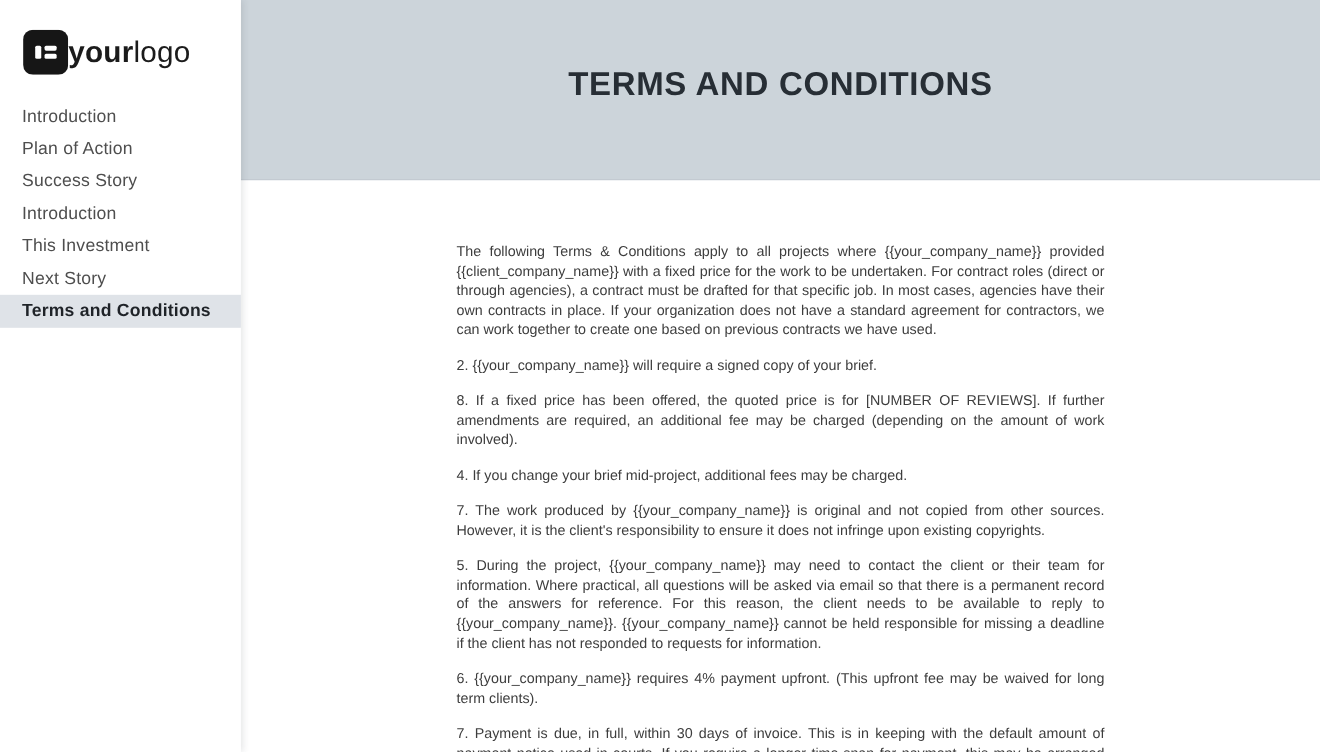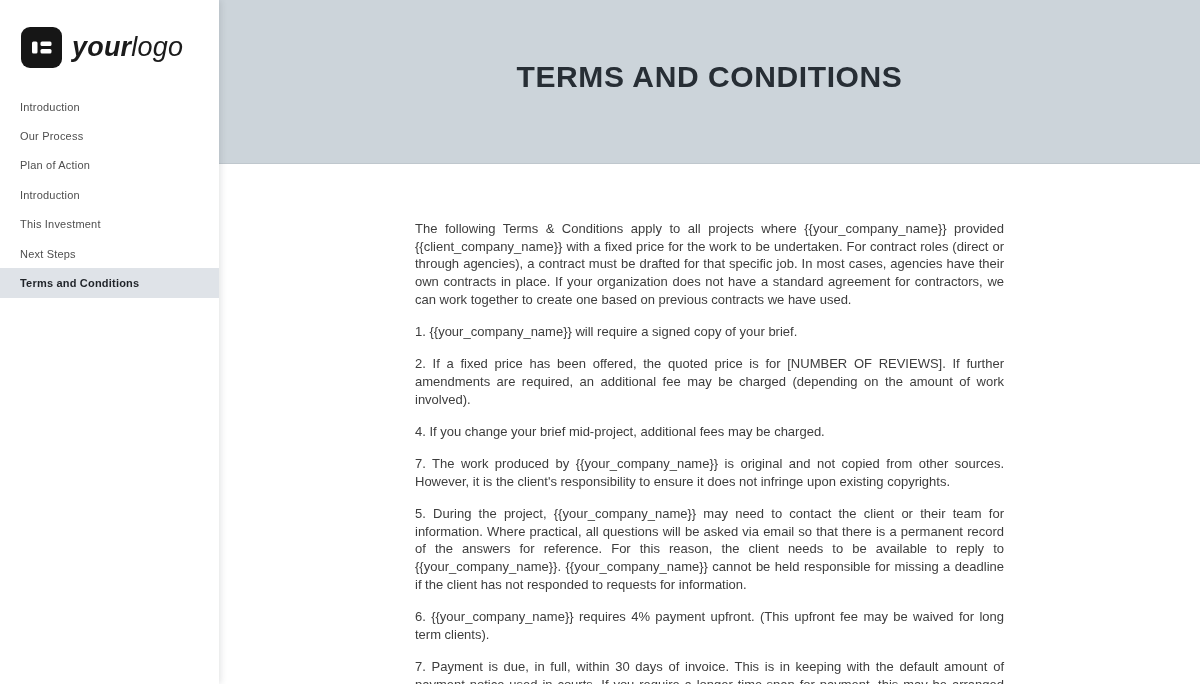--- a/index.html
+++ b/index.html
@@ -15,41 +15,40 @@
   .sidebar {
     position: absolute; left: 0; top: 0;
     width: 219px; height: 684px;
     background: #ffffff;
     z-index: 2;
     box-shadow: 2px 0 6px rgba(40,50,60,0.12);
   }
   .logo {
     display: flex; align-items: center;
     padding: 27px 0 0 21px;
-    gap: 10px;
-    font-style: italic;
+    gap: 0;
   }
   .logo-icon {
     width: 41px; height: 41px;
     display: block; flex: 0 0 auto;
   }
   .logo-text {
     font-size: 27px; color: #1b1b1b;
     letter-spacing: 0.2px;
     white-space: nowrap;
   }
   .logo-text .bold { font-weight: 700; }
   .logo-text .light { font-weight: 400; }
 
   .nav { margin-top: 24px; }
   .nav-item {
     height: 29.4px;
     display: flex; align-items: center;
     padding-left: 20px;
-    font-size: 11px;
+    font-size: 16px;
     color: #4e4e4e;
     letter-spacing: 0.2px;
     cursor: pointer;
   }
   .nav-item.active {
     background: #dfe3e8;
     color: #1f2328;
     font-weight: 700;
   }
 
@@ -95,39 +94,39 @@
         <rect x="0" y="0" width="41" height="41" rx="9" fill="#161616"></rect>
         <rect x="11" y="14.5" width="5.5" height="12" rx="1.5" fill="#ffffff"></rect>
         <rect x="19.5" y="14.5" width="11" height="4.6" rx="1.5" fill="#ffffff"></rect>
         <rect x="19.5" y="21.9" width="11" height="4.6" rx="1.5" fill="#ffffff"></rect>
       </svg>
       <div class="logo-text"><span class="bold">your</span><span class="light">logo</span></div>
     </div>
 
     <nav class="nav">
       <div class="nav-item">Introduction</div>
-      <div class="nav-item">Our Process</div>
       <div class="nav-item">Plan of Action</div>
+      <div class="nav-item">Success Story</div>
       <div class="nav-item">Introduction</div>
       <div class="nav-item">This Investment</div>
-      <div class="nav-item">Next Steps</div>
+      <div class="nav-item">Next Story</div>
       <div class="nav-item active">Terms and Conditions</div>
     </nav>
   </aside>
 
   <main class="main">
     <header class="hero-band">
       <h1 class="hero-title">TERMS AND CONDITIONS</h1>
     </header>
 
     <section class="content">
       <div class="text-column">
         <p>The following Terms &amp; Conditions apply to all projects where {{your_company_name}} provided {{client_company_name}} with a fixed price for the work to be undertaken. For contract roles (direct or through agencies), a contract must be drafted for that specific job. In most cases, agencies have their own contracts in place. If your organization does not have a standard agreement for contractors, we can work together to create one based on previous contracts we have used.</p>
-        <p>1. {{your_company_name}} will require a signed copy of your brief.</p>
-        <p>2. If a fixed price has been offered, the quoted price is for [NUMBER OF REVIEWS]. If further amendments are required, an additional fee may be charged (depending on the amount of work involved).</p>
+        <p>2. {{your_company_name}} will require a signed copy of your brief.</p>
+        <p>8. If a fixed price has been offered, the quoted price is for [NUMBER OF REVIEWS]. If further amendments are required, an additional fee may be charged (depending on the amount of work involved).</p>
         <p>4. If you change your brief mid-project, additional fees may be charged.</p>
         <p>7. The work produced by {{your_company_name}} is original and not copied from other sources. However, it is the client's responsibility to ensure it does not infringe upon existing copyrights.</p>
         <p>5. During the project, {{your_company_name}} may need to contact the client or their team for information. Where practical, all questions will be asked via email so that there is a permanent record of the answers for reference. For this reason, the client needs to be available to reply to {{your_company_name}}. {{your_company_name}} cannot be held responsible for missing a deadline if the client has not responded to requests for information.</p>
         <p>6. {{your_company_name}} requires 4% payment upfront. (This upfront fee may be waived for long term clients).</p>
         <p>7. Payment is due, in full, within 30 days of invoice. This is in keeping with the default amount of payment notice used in courts. If you require a longer time-span for payment, this may be arranged but only prior to the start of your project. Failure to pay may result in legal proceedings, with costs and interest added to the amount owed.</p>
       </div>
     </section>
   </main>
 
 </div>

